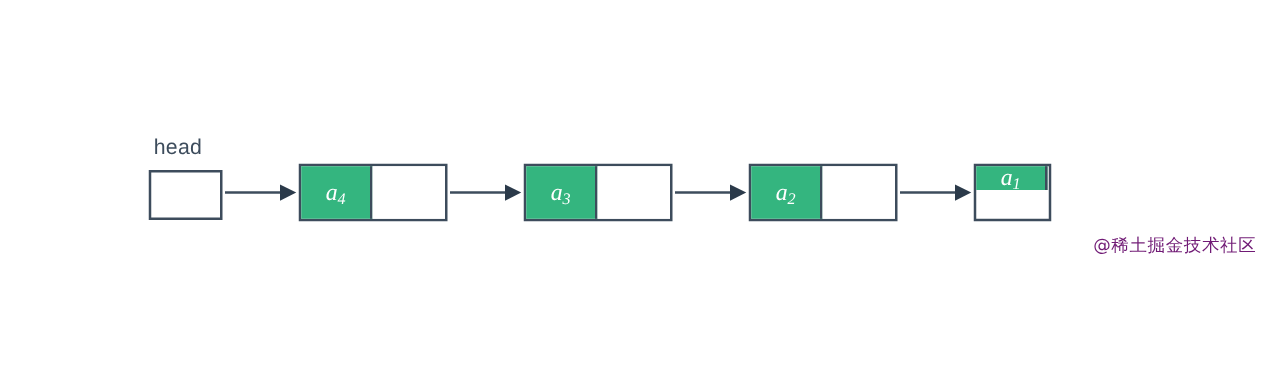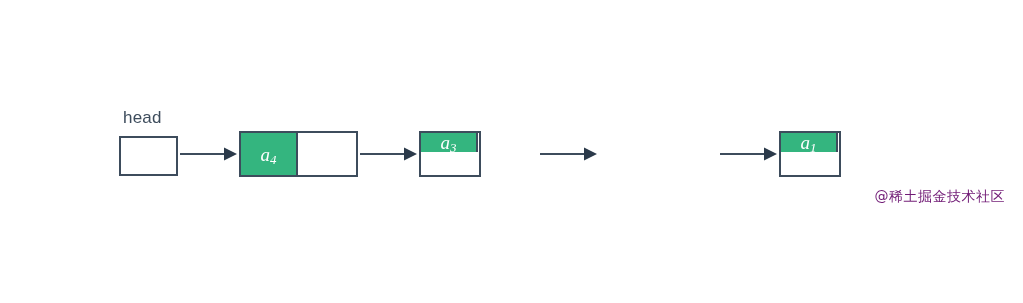--- a/index.html
+++ b/index.html
@@ -133,34 +133,40 @@
     <div class="node-next"></div>
   </div>
 
   <div class="arrow" style="left:360px;">
     <svg width="58" height="18" viewBox="0 0 58 18" aria-hidden="true">
       <line x1="0" y1="9" x2="44" y2="9" stroke="#3d4c5c" stroke-width="2"></line>
       <polygon points="44,2.5 57,9 44,15.5" fill="#2b3a4a"></polygon>
     </svg>
   </div>
 
-  <div class="node" style="left:419px;flex-direction:column;">
+  <div class="node" style="left:419px;">
     <div class="node-data">
       <span class="node-label"><i>a</i><sub>3</sub></span>
     </div>
     <div class="node-next"></div>
   </div>
 
   <div class="arrow" style="left:540px;">
     <svg width="58" height="18" viewBox="0 0 58 18" aria-hidden="true">
       <line x1="0" y1="9" x2="44" y2="9" stroke="#3d4c5c" stroke-width="2"></line>
       <polygon points="44,2.5 57,9 44,15.5" fill="#2b3a4a"></polygon>
     </svg>
   </div>
 
+  <div class="node" style="left:599px;">
+    <div class="node-data">
+      <span class="node-label"><i>a</i><sub>2</sub></span>
+    </div>
+    <div class="node-next"></div>
+  </div>
 
   <div class="arrow" style="left:720px;">
     <svg width="58" height="18" viewBox="0 0 58 18" aria-hidden="true">
       <line x1="0" y1="9" x2="44" y2="9" stroke="#3d4c5c" stroke-width="2"></line>
       <polygon points="44,2.5 57,9 44,15.5" fill="#2b3a4a"></polygon>
     </svg>
   </div>
 
   <div class="node" style="left:779px;flex-direction:column;">
     <div class="node-data">

